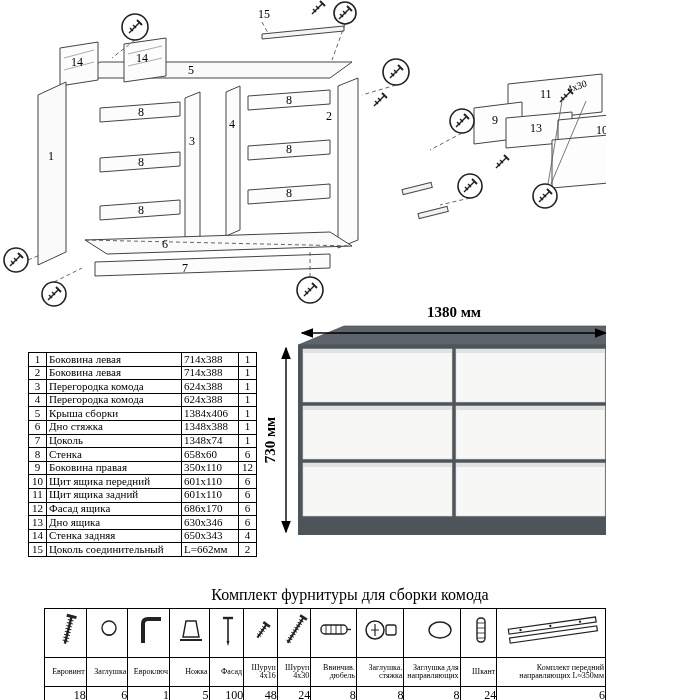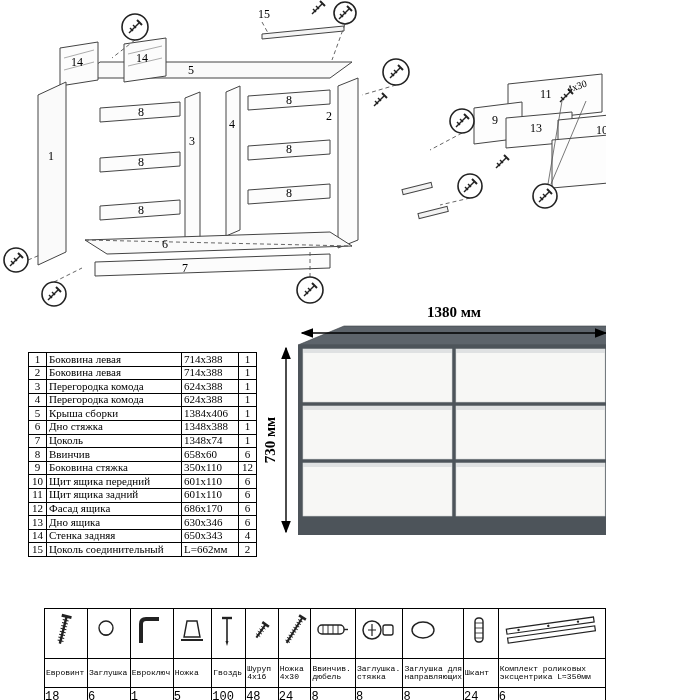--- a/index.html
+++ b/index.html
@@ -8,21 +8,21 @@
   svg text{font-family:"Liberation Serif",serif;}
   .diagram{position:absolute;left:0;top:0;}
   .parts{position:absolute;left:28px;top:352px;border-collapse:collapse;font-size:11px;line-height:1.05;}
   .parts td{border:1px solid #000;padding:0 2px;height:12.6px;white-space:nowrap;}
   .parts td.num,.parts td.qty{text-align:center;width:13px;}
   .parts td.name{width:130px;}
   .parts td.size{width:52px;}
   .dresser{position:absolute;left:258px;top:300px;}
   .hw-title{position:absolute;left:0;top:586px;width:700px;text-align:center;font-size:16px;}
   .hw{position:absolute;left:44px;top:608px;border-collapse:collapse;table-layout:fixed;}
-  .hw td{border:1px solid #000;padding:0;text-align:left;vertical-align:middle;overflow:hidden;font-family:Liberation Mono, monospace;}
+  .hw td{border:1px solid #000;padding:0;text-align:right;vertical-align:middle;overflow:hidden;}
   .hw .ico{height:44px;}
   .hw .nm{height:26px;font-size:8px;line-height:1.05;padding:1px;}
   .hw .qt{height:17px;font-size:12px;}
 </style>
 </head>
 <body>
 
 <div class="page">
 
   <svg class="diagram" width="700" height="310" viewBox="0 0 700 310">
@@ -197,27 +197,27 @@
           <td class="qty">1</td>
         </tr>
       <tr>
           <td class="num">7</td>
           <td class="name">Цоколь</td>
           <td class="size">1348x74</td>
           <td class="qty">1</td>
         </tr>
       <tr>
           <td class="num">8</td>
-          <td class="name">Ввинчив</td>
+          <td class="name">Стенка</td>
           <td class="size">658x60</td>
           <td class="qty">6</td>
         </tr>
       <tr>
           <td class="num">9</td>
-          <td class="name">Боковина стяжка</td>
+          <td class="name">Боковина правая</td>
           <td class="size">350x110</td>
           <td class="qty">12</td>
         </tr>
       <tr>
           <td class="num">10</td>
           <td class="name">Щит ящика передний</td>
           <td class="size">601x110</td>
           <td class="qty">6</td>
         </tr>
       <tr>
@@ -301,20 +301,21 @@
       <line x1="358" y1="40" x2="402" y2="21" marker-start="url(#ah-s)" marker-end="url(#ah-e)"></line>
       <line x1="28" y1="48" x2="28" y2="232" marker-start="url(#ah-s)" marker-end="url(#ah-e)"></line>
     </g>
     <g font-weight="bold" fill="#000">
       <text x="196" y="17" font-size="15" text-anchor="middle">1380 мм</text>
       <text x="390" y="16" font-size="14" text-anchor="middle" transform="rotate(-23 390 16)">410 мм</text>
       <text x="17" y="140" font-size="15" text-anchor="middle" transform="rotate(-90 17 140)">730 мм</text>
     </g>
   </svg>
 
+  <div class="hw-title">Комплект фурнитуры для сборки комода</div>
 
   <table class="hw">
     <colgroup>
       <col style="width:46px">
         <col style="width:46px">
         <col style="width:46px">
         <col style="width:42px">
       <col style="width:38px">
         <col style="width:36px">
         <col style="width:36px">
@@ -412,28 +413,28 @@
                 <circle cx="80" cy="14.5" r="1.2" fill="#222" stroke="none"></circle>
               </g>
             </svg>
         </td>
       </tr>
       <tr>
         <td class="nm">Евровинт</td>
         <td class="nm">Заглушка</td>
         <td class="nm">Евроключ</td>
         <td class="nm">Ножка</td>
-        <td class="nm">Гвоздь</td>
+        <td class="nm">Фасад</td>
         <td class="nm">Шуруп 4x16</td>
-        <td class="nm">Ножка 4x30</td>
+        <td class="nm">Шуруп 4x30</td>
         <td class="nm">Ввинчив. дюбель</td>
         <td class="nm">Заглушка. стяжка</td>
         <td class="nm">Заглушка для направляющих</td>
         <td class="nm">Шкант</td>
-        <td class="nm">Комплект роликовых эксцентрика L≈350мм</td>
+        <td class="nm">Комплект передний направляющих L≈350мм</td>
       </tr>
       <tr>
         <td class="qt">18</td>
         <td class="qt">6</td>
         <td class="qt">1</td>
         <td class="qt">5</td>
         <td class="qt">100</td>
         <td class="qt">48</td>
         <td class="qt">24</td>
         <td class="qt">8</td>

